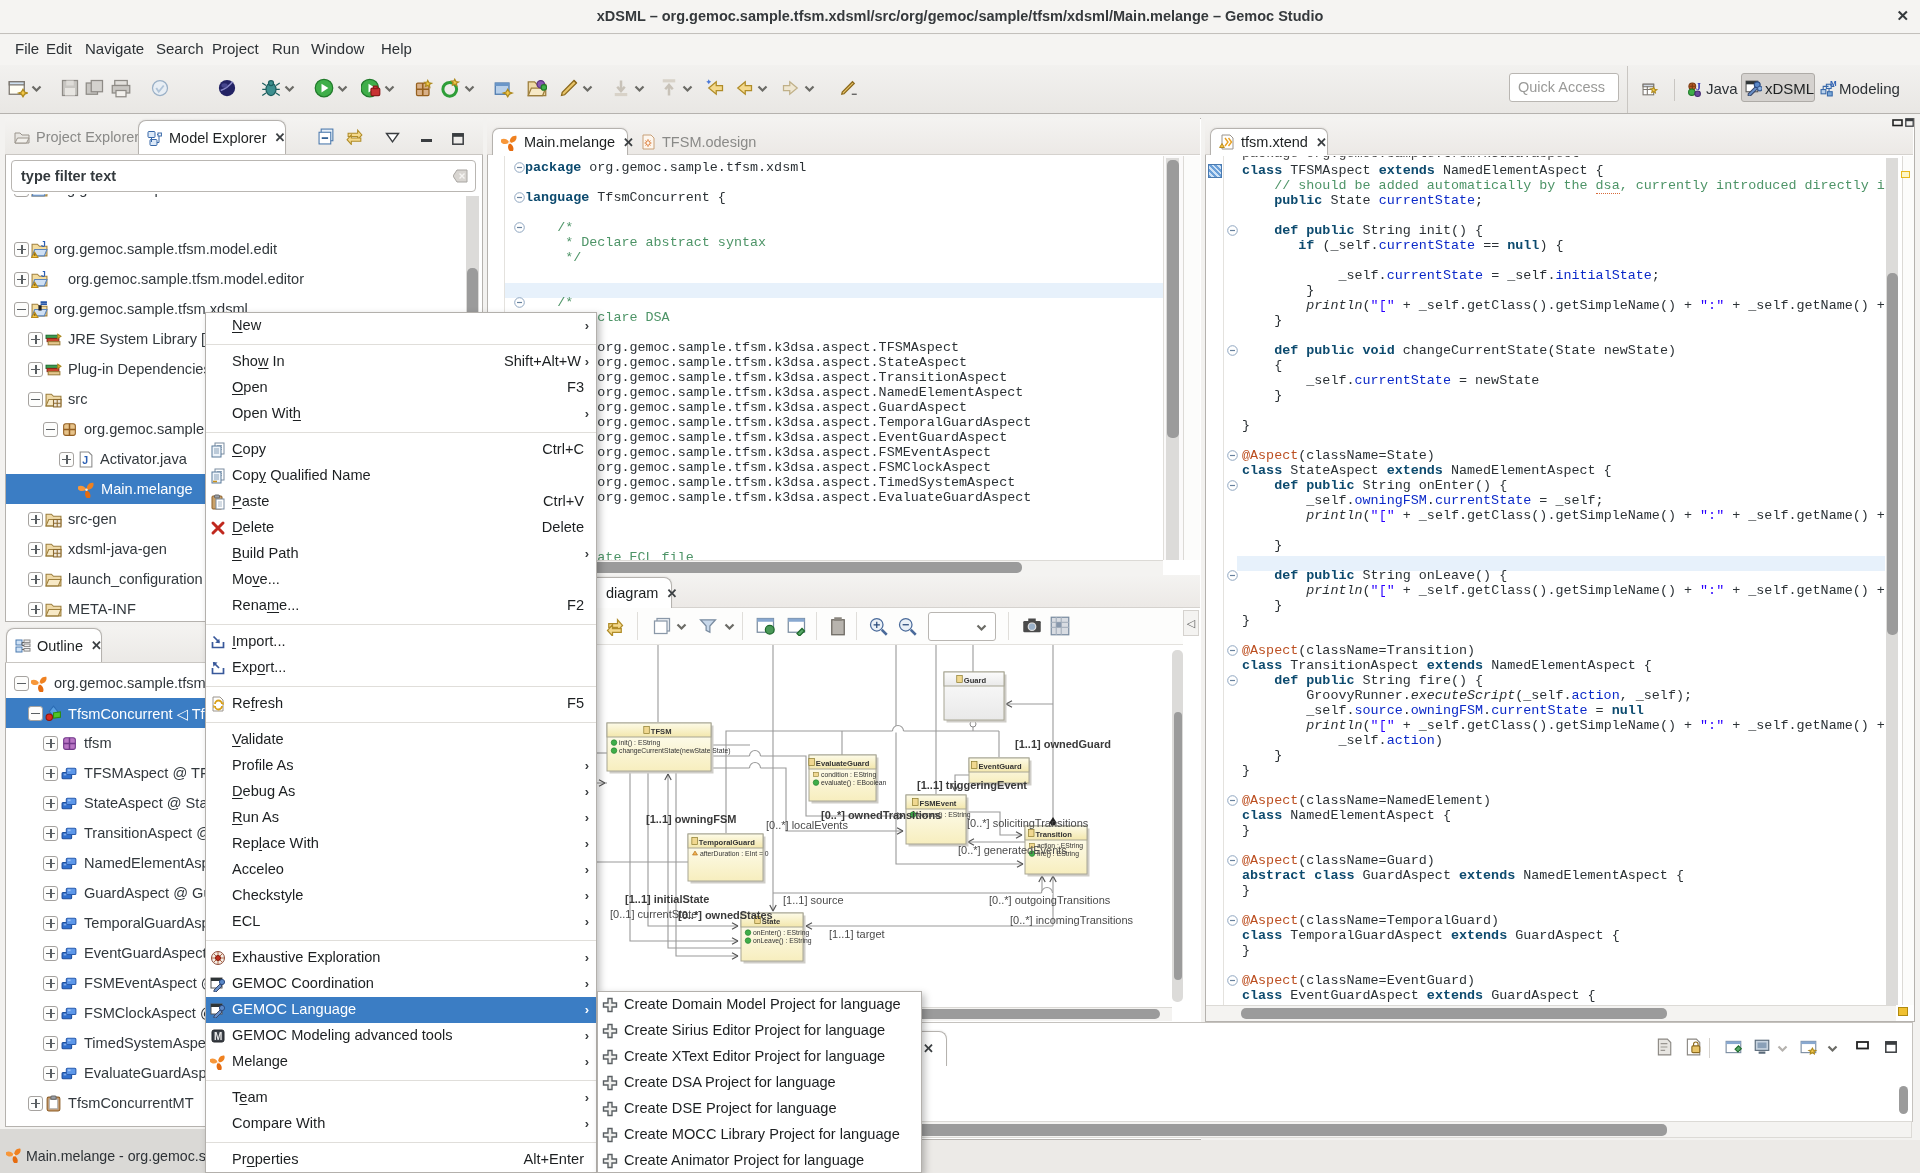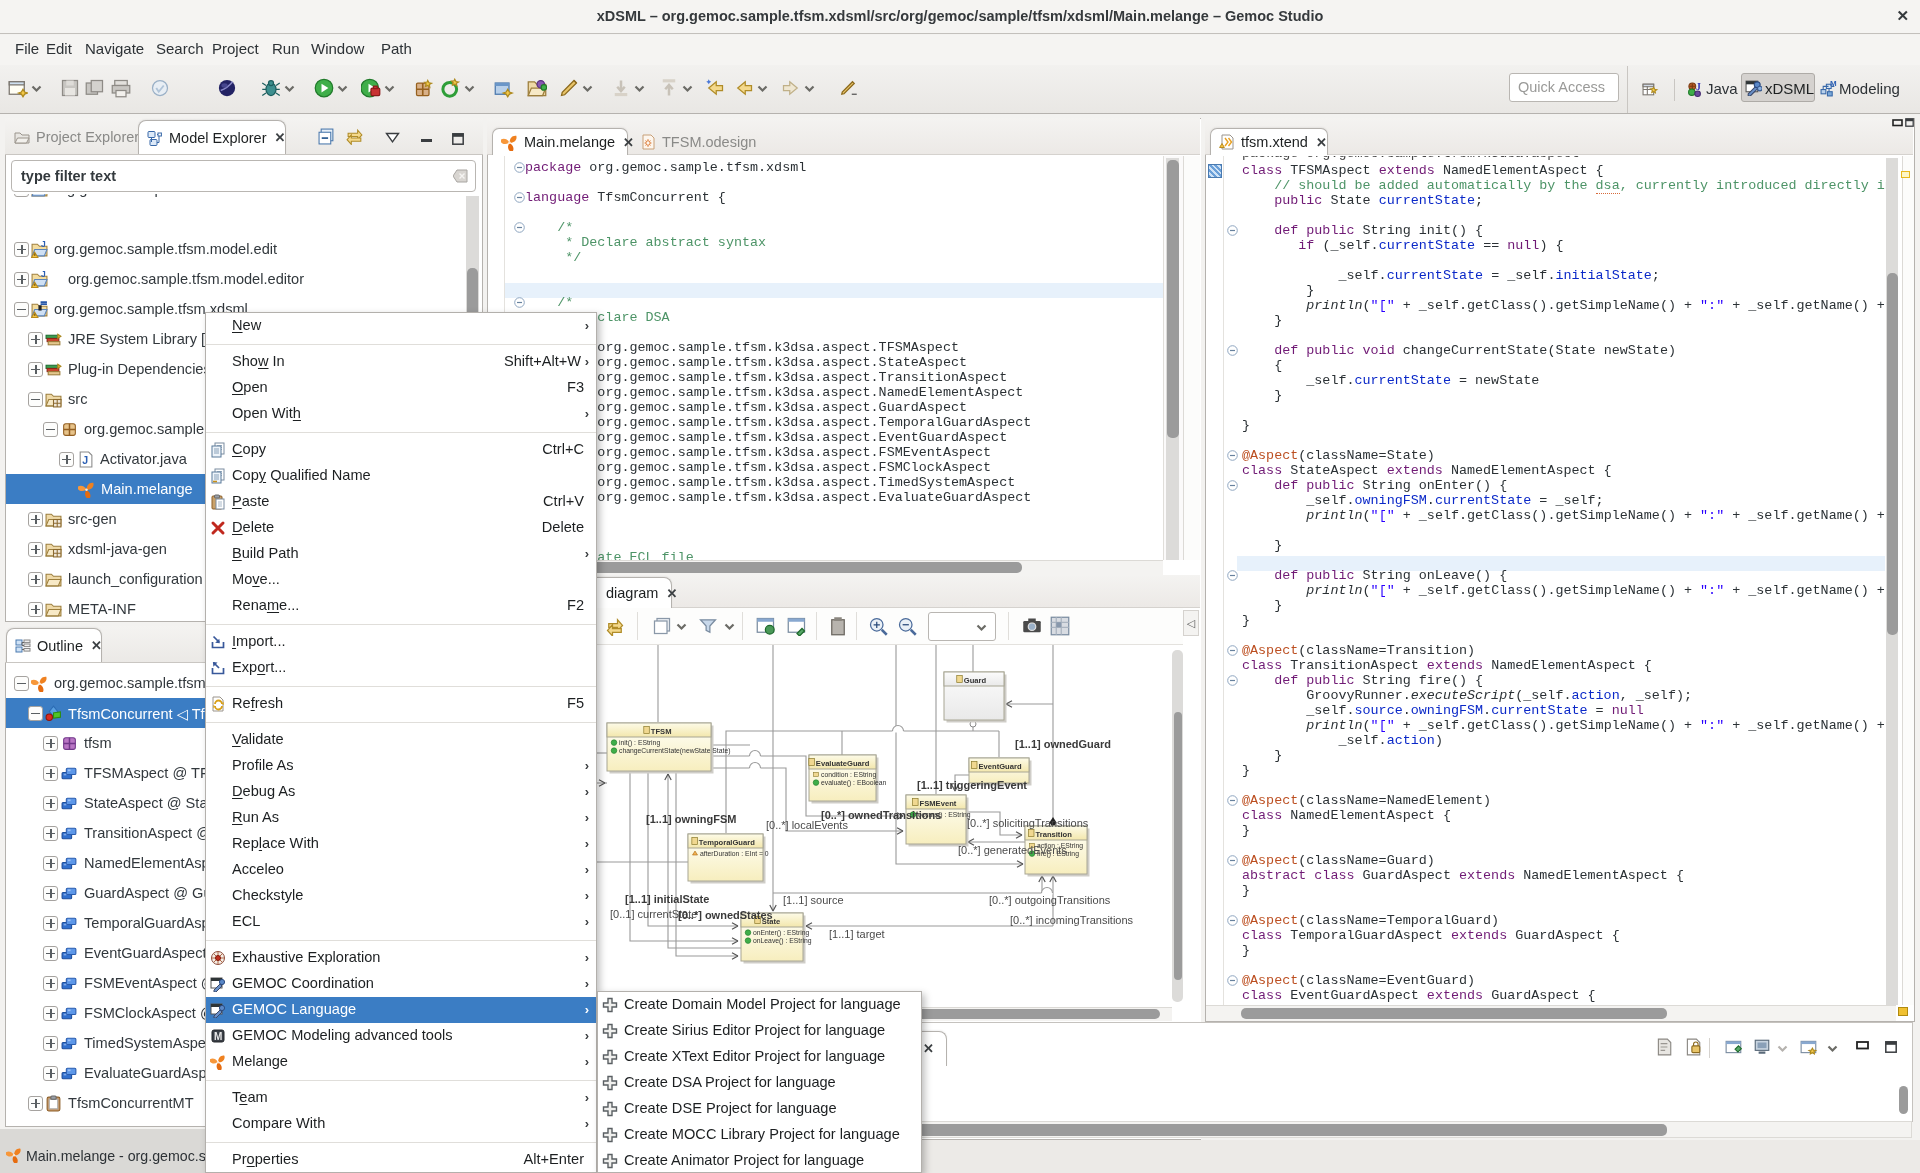--- a/index.html
+++ b/index.html
@@ -13,21 +13,21 @@
 .tab{position:absolute;top:2px;height:34px;background:#fff;border:1px solid #b5b2ae;border-bottom:none;border-radius:8px 8px 0 0;display:flex;align-items:center;padding:0 8px;font-size:14.5px;color:#1d2021;box-shadow:0 -1px 2px rgba(0,0,0,.06);white-space:nowrap}
 .tabi{position:absolute;top:2px;height:34px;display:flex;align-items:center;padding:0 8px;font-size:14.5px;color:#8a8a88;white-space:nowrap}
 .x{color:#3c4043;font-size:13px;margin-left:8px;font-weight:bold}
 .trow{position:absolute;height:30px;display:flex;align-items:center;font-size:14.6px;color:#32383d;white-space:nowrap}
 .exp{display:inline-block;width:15px;height:15px;border:1px solid #a6a3a0;border-radius:3px;position:relative;background:#fdfdfc;flex:none}
 .exp:before{content:"";position:absolute;left:2px;right:2px;top:6px;height:1.6px;background:#5a5f63}
 .exp.p:after{content:"";position:absolute;top:2px;bottom:2px;left:6px;width:1.6px;background:#5a5f63}
 .ic{flex:none;display:inline-block}
 .code{font-family:"Liberation Mono",monospace;font-size:13.4px;white-space:pre;color:#2b3135}
 .cl{position:absolute;height:15px;line-height:15.2px}
-.kw{color:#701a75;font-weight:normal}
+.kw{color:#0c4a6e;font-weight:bold}
 .cm{color:#4d9467}
 .st{color:#2a00ff}
 .an{color:#bc4f21}
 .fd{color:#0a28c8}
 .it{font-style:italic}
 .mi{position:absolute;left:1px;width:390px;height:26px;font-size:14.6px;color:#1c1f21;white-space:nowrap}
 .mi .lab{position:absolute;left:26px;top:4px}
 .mi .sc{position:absolute;right:12px;top:4px}
 .mi .ar{position:absolute;right:7px;top:5px;font-size:13px;color:#3a3d40;font-weight:bold}
 .mi .mic{position:absolute;left:4px;top:5px;width:16px;height:16px}
@@ -41,21 +41,21 @@
 </style></head><body>
 <div class="titlebar">xDSML – org.gemoc.sample.tfsm.xdsml/src/org/gemoc/sample/tfsm/xdsml/Main.melange – Gemoc Studio<span style="position:absolute;right:11px;top:0px;font-weight:bold;font-size:15px">✕</span></div>
 <div class="menubar">
     <span style="left:15px">File</span>
     <span style="left:46px">Edit</span>
     <span style="left:85px">Navigate</span>
     <span style="left:156px">Search</span>
     <span style="left:212px">Project</span>
     <span style="left:272px">Run</span>
     <span style="left:311px">Window</span>
-    <span style="left:381px">Path</span>
+    <span style="left:381px">Help</span>
   </div>
 <div class="toolbar"></div>
 <svg class="abs" style="left:8px;top:78px" width="20" height="20" viewBox="0 0 16 16">
     <rect x="1" y="3" width="12" height="10" fill="#fffef4" stroke="#7a756e"></rect>
     <rect x="1" y="3" width="12" height="2.5" fill="#cfe0f0" stroke="#7a756e"></rect>
     <path d="M12 9l1.3 2.2L15.6 12l-2.3.9L12 15l-1.3-2.1L8.4 12l2.3-.8z" fill="#f2c84b" stroke="#af8a1e"></path>
   </svg>
 <svg class="abs" style="left:31px;top:85px" width="11" height="8" viewBox="0 0 11 8">
     <path d="M1.5 1.5l4 4 4-4" stroke="#6b6b66" stroke-width="2.2" fill="none"></path>
   </svg>

